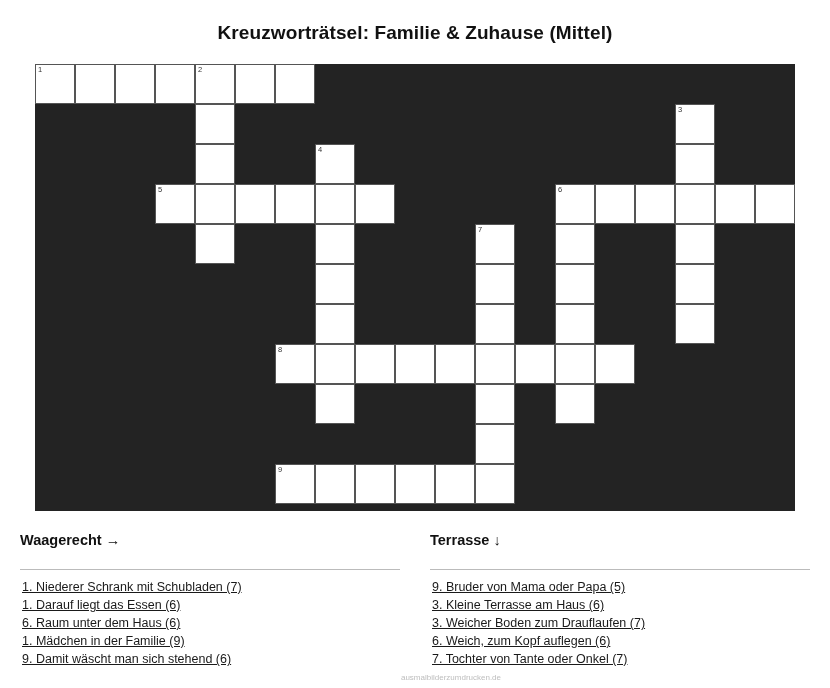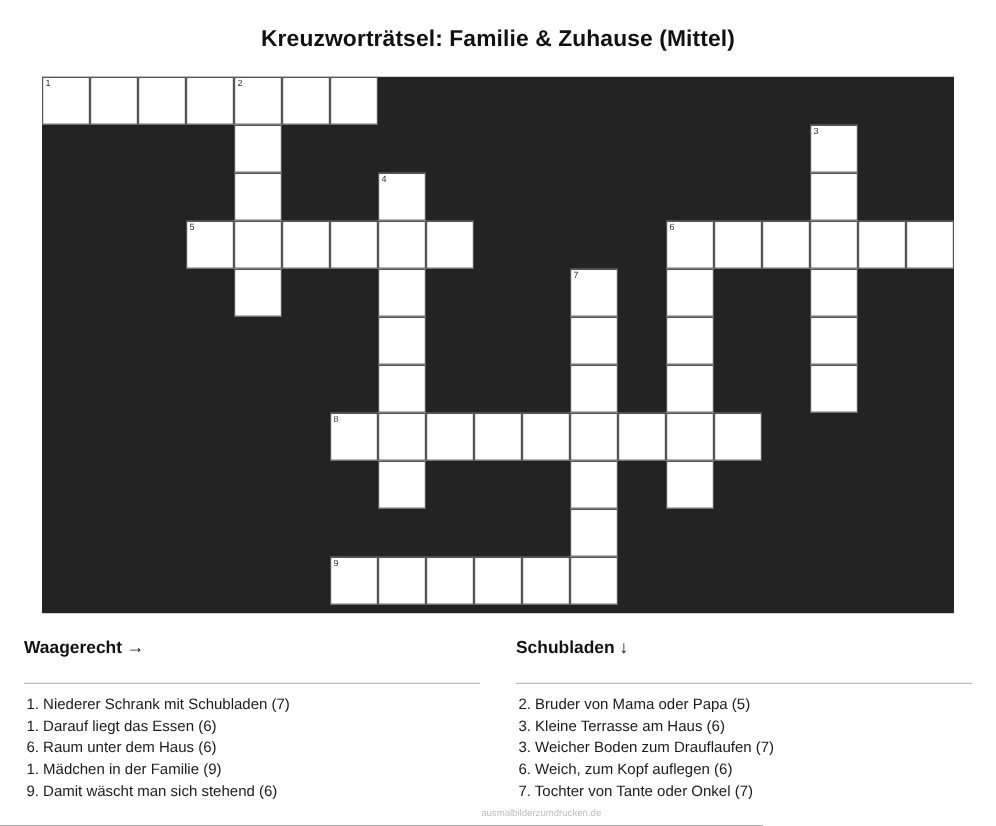--- a/index.html
+++ b/index.html
@@ -84,20 +84,21 @@
   .clue-list {
     list-style: none;
     margin: 0;
     padding: 0;
   }
   .clue-list li {
     font-size: 12.5px;
     line-height: 18px;
     color: #1a1a1a;
     padding: 0 0 0 2px;
+    text-decoration: underline;
   }
   .footer {
     position: absolute;
     bottom: 6px;
     left: 0;
     width: 830px;
     text-align: center;
     font-size: 8px;
     color: #bdbdbd;
     padding-left: 36px;
@@ -194,23 +195,23 @@
       <h2 class="clue-head">Waagerecht →</h2>
       <ul class="clue-list" id="across-list">
           <li>1. Niederer Schrank mit Schubladen (7)</li>
           <li>1. Darauf liegt das Essen (6)</li>
           <li>6. Raum unter dem Haus (6)</li>
           <li>1. Mädchen in der Familie (9)</li>
           <li>9. Damit wäscht man sich stehend (6)</li>
         </ul>
     </div>
     <div class="clue-col">
-      <h2 class="clue-head">Schubladen ↓</h2>
+      <h2 class="clue-head">Terrasse ↓</h2>
       <ul class="clue-list" id="down-list">
-          <li>2. Bruder von Mama oder Papa (5)</li>
+          <li>9. Bruder von Mama oder Papa (5)</li>
           <li>3. Kleine Terrasse am Haus (6)</li>
           <li>3. Weicher Boden zum Drauflaufen (7)</li>
           <li>6. Weich, zum Kopf auflegen (6)</li>
           <li>7. Tochter von Tante oder Onkel (7)</li>
         </ul>
     </div>
   </div>
 
   <div class="footer">ausmalbilderzumdrucken.de</div>
 </div>

